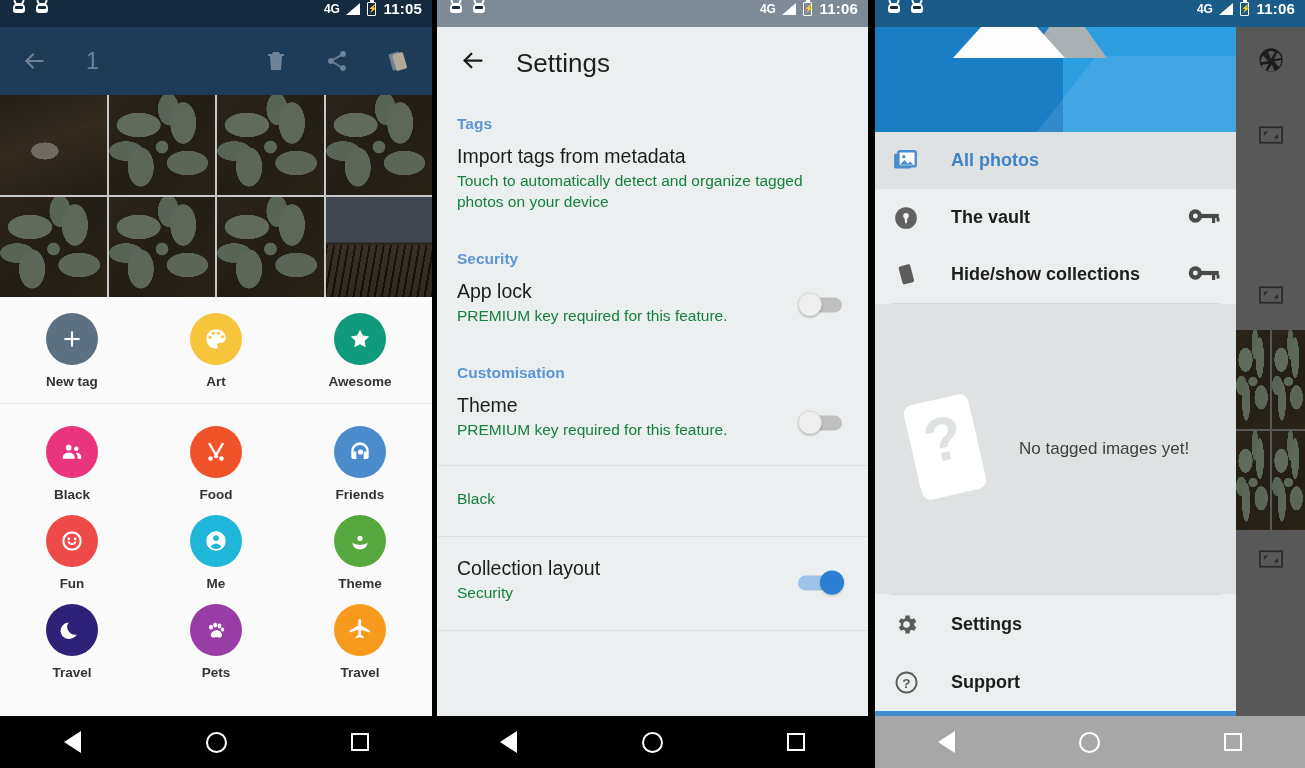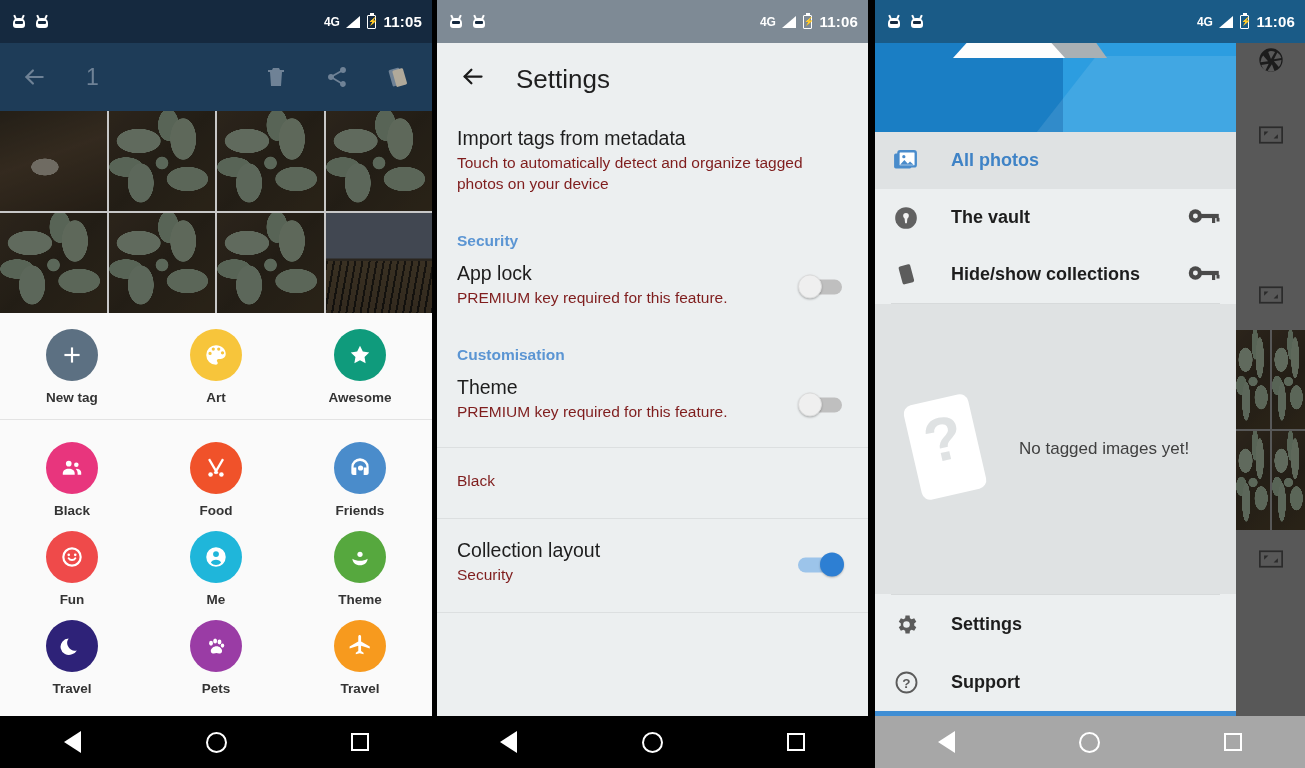--- a/index.html
+++ b/index.html
@@ -12,22 +12,22 @@
   .stage { position: relative; width: 1305px; height: 768px; background: #000; }
 
   
   .panel { position: absolute; top: 0; height: 768px; overflow: hidden; background: #fff; }
   #panel-1 { left: 0;    width: 432px; }
   #panel-2 { left: 437px; width: 431px; }
   #panel-3 { left: 875px; width: 430px; }
 
   
   .statusbar {
-    position: relative; height: 43px; width: 100%;
-    display: flex; align-items: center; color: #fff;
+    position: relative; height: 27px; width: 100%;
+    display: flex; align-items: flex-start; color: #fff;
     font-size: 14px; font-weight: bold;
   }
   .sb-dark  { background: #15293f; }
   .sb-gray  { background: #7e8a95; }
   .sb-blue  { background: #1a5b87; }
   .sb-left  { display: flex; gap: 9px; align-items: center; padding-left: 12px; }
   .sb-right { margin-left: auto; display: flex; gap: 7px; align-items: center; padding-right: 10px; }
   .sb-4g { font-size: 12px; font-weight: bold; letter-spacing: -.3px; }
   .sb-time { font-size: 15px; font-weight: bold; letter-spacing: .2px; }
   .droid-ico { width: 14px; height: 14px; position: relative; }
@@ -106,21 +106,21 @@
 
   
   .p2-body { background: #eceff0; height: calc(768px - 27px - 52px); overflow:hidden; }
   .p2-appbar { height: 72px; display: flex; align-items: center; padding: 0 22px; gap: 30px; }
   .p2-back { font-size: 30px; color: #1b1b1b; line-height: 1; }
   .p2-title { font-size: 26px; color: #1f1f1f; }
   .s-header { font-size: 15.5px; color: #5b95d3; font-weight: 600; padding: 16px 20px 0; }
   .s-item { padding: 14px 20px 16px; position: relative; }
   .s-item.bordered { border-top: 1px solid #dcdfe0; }
   .s-title { font-size: 19.5px; color: #1d1d1d; }
-  .s-sub { font-size: 15.5px; color: #7f1d1d; margin-top: 3px; line-height: 1.35; max-width: 382px; }
+  .s-sub { font-size: 15.5px; color: #15803d; margin-top: 3px; line-height: 1.35; max-width: 382px; }
   .switch { position: absolute; right: 26px; top: 50%; transform: translateY(-50%);
             width: 44px; height: 15px; border-radius: 8px; }
   .switch .track { position:absolute; inset:0; border-radius: 8px; background:#c8c8c8; }
   .switch .thumb { position:absolute; top:-5px; width:24px; height:24px; border-radius:50%;
                    background:#d6d6d6; box-shadow: 0 1px 2px rgba(0,0,0,.25); }
   .switch.off .thumb { left: 0px; background:#efefef; border:1px solid #dcdcdc; }
   .switch.off .track { background:#bfbfbf; left:14px; right:0; }
   .switch.on  .track { background:#9cc4ea; }
   .switch.on  .thumb { right: -2px; background:#2d7fd3; }
 
@@ -399,20 +399,21 @@
       <div class="p2-appbar">
         <span class="p2-back">
           <svg viewBox="0 0 24 24" width="27" height="27" fill="none" stroke="#1b1b1b" stroke-width="2" stroke-linecap="round" stroke-linejoin="round">
               <line x1="20" y1="12" x2="5" y2="12"></line>
               <polyline points="11 18 5 12 11 6"></polyline>
             </svg>
         </span>
         <span class="p2-title">Settings</span>
       </div>
 
+      <div class="s-header">Tags</div>
       <div class="s-item" style="padding-top:12px">
         <div class="s-title">Import tags from metadata</div>
         <div class="s-sub">Touch to automatically detect and organize tagged photos on your device</div>
       </div>
 
       <div class="s-header" style="padding-top:21px">Security</div>
       <div class="s-item" style="padding-top:12px">
         <div class="s-title">App lock</div>
         <div class="s-sub">PREMIUM key required for this feature.</div>
         <span class="switch off">

